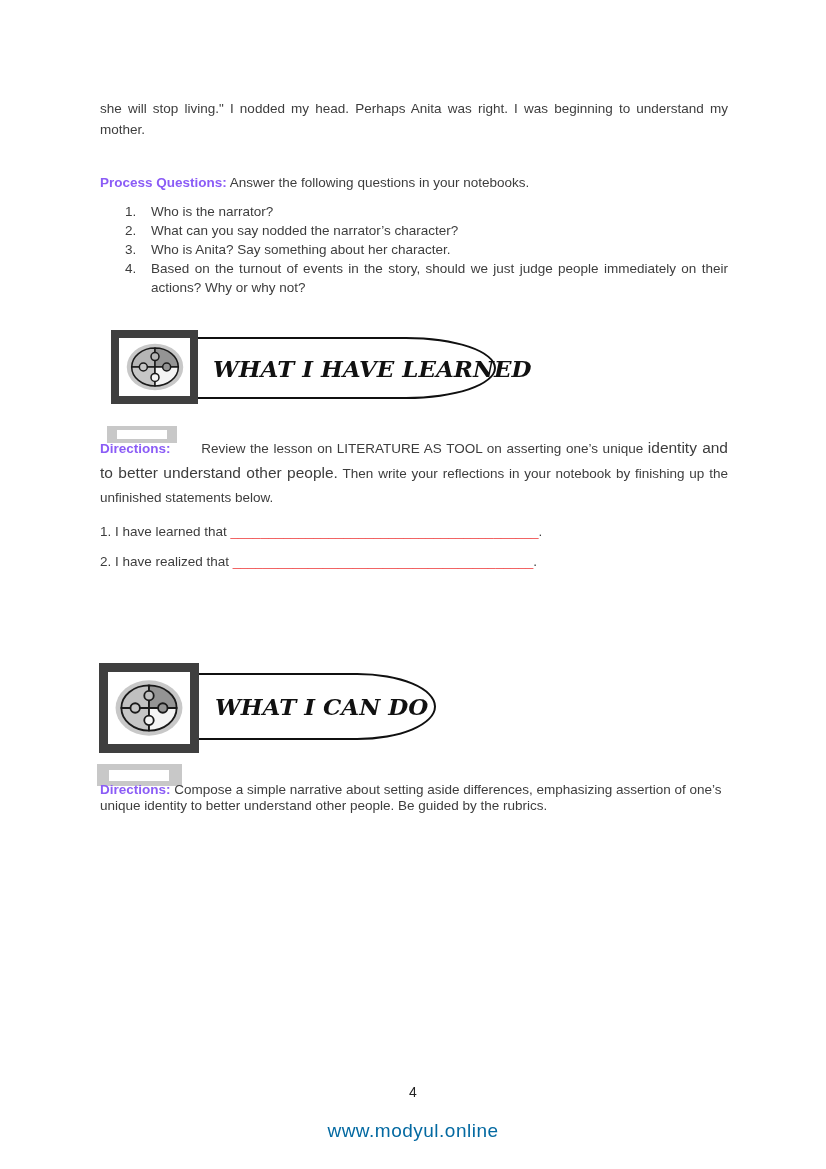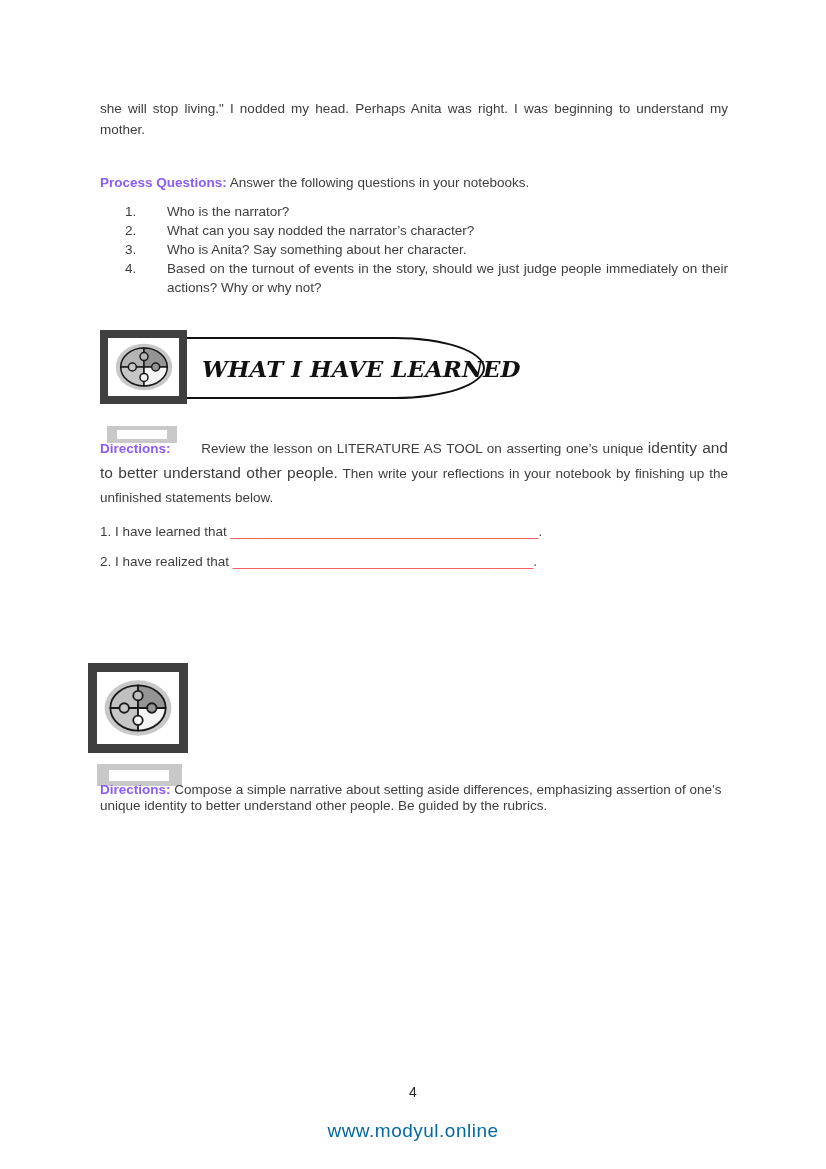--- a/index.html
+++ b/index.html
@@ -17,24 +17,24 @@
   .bold-label{font-weight:bold;color:#8b5cf6;}
 
   
   .intro{left:100px;top:98px;width:628px;}
 
   
   .pq-head{left:100px;top:172px;width:628px;}
   .pq-list{left:125px;top:202px;width:603px;font-size:13.5px;line-height:19px;}
   .pq-row{display:flex;}
   .pq-num{flex:0 0 26px;}
-  .pq-text{flex:1;margin-left:16px;}
+  .pq-text{flex:1;}
 
   
-  .banner{z-index:1;}
+  .banner{z-index:1;margin-left:11px;}
   .icon-frame{
     position:absolute;left:0;top:0;z-index:3;
     background:#ffffff;border:8px solid #3f3f3f;
     display:flex;align-items:center;justify-content:center;
     box-sizing:border-box;
   }
   .icon-frame svg{display:block;}
   .pill{
     position:absolute;box-sizing:border-box;z-index:1;
     background:#ffffff;border:2px solid #101010;
@@ -152,20 +152,23 @@
   </div>
 
   <div class="abs stmt s1">
     <span>1. I have learned that </span><span class="blank">_________________________________________</span><span>.</span>
   </div>
   <div class="abs stmt s2">
     <span>2. I have realized that </span><span class="blank">________________________________________</span><span>.</span>
   </div>
 
   <div class="abs banner banner2">
+    <div class="pill">
+      <span class="pill-title">WHAT I CAN DO</span>
+    </div>
     <div class="icon-frame">
       <svg width="76" height="64" viewBox="0 0 100 88">
         <ellipse cx="50" cy="44" rx="46" ry="38" fill="#c8c8c8"></ellipse>
         <g stroke="#1a1a1a" stroke-width="2.5" stroke-linejoin="round">
           <path d="M50 44 L12 44 A38 31 0 0 1 50 13 Z" fill="#c0c0c0"></path>
           <path d="M50 44 L50 13 A38 31 0 0 1 88 44 Z" fill="#949494"></path>
           <path d="M50 44 L50 75 A38 31 0 0 1 12 44 Z" fill="#c6c6c6"></path>
           <path d="M50 44 L88 44 A38 31 0 0 1 50 75 Z" fill="#f4f4f4"></path>
           <circle cx="50" cy="27" r="6.5" fill="#c0c0c0"></circle>
           <circle cx="31" cy="44" r="6.5" fill="#c6c6c6"></circle>

